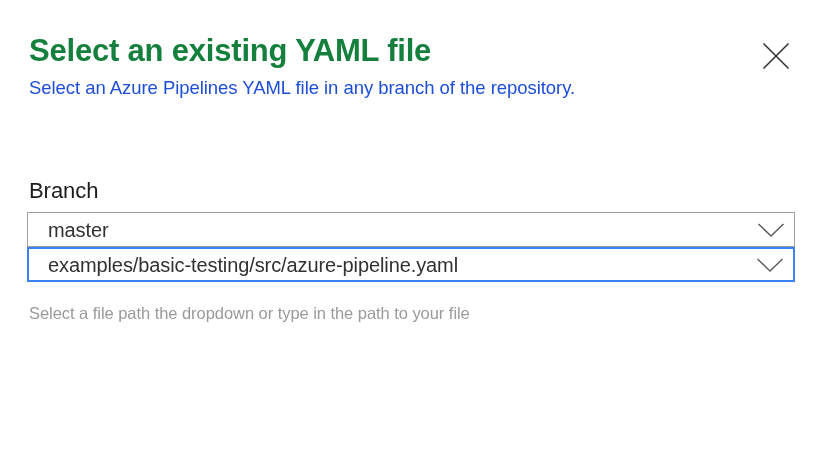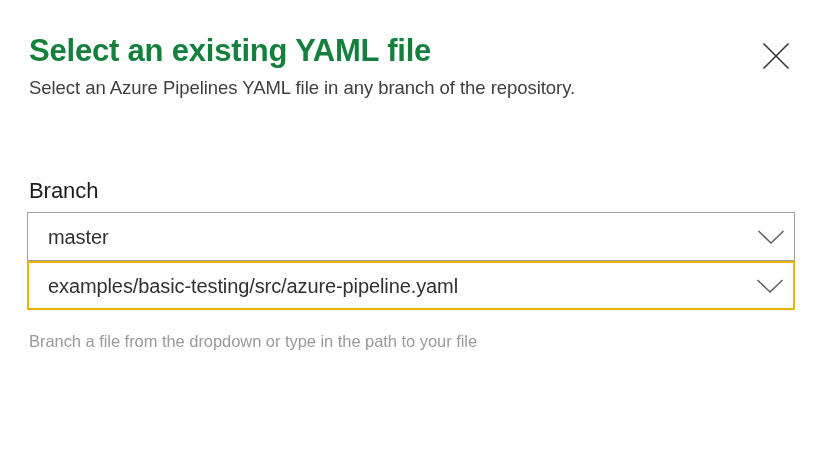--- a/index.html
+++ b/index.html
@@ -38,21 +38,21 @@
     color: #15803d;
     letter-spacing: -0.2px;
     margin: 0;
     padding: 0;
   }
 
   .panel-subtitle {
     font-size: 18.5px;
     font-weight: 400;
     line-height: 32px;
-    color: #404040;
+    color: #1d4ed8;
     margin: 0;
     padding: 0;
     width: 610px;
     letter-spacing: -0.05px;
   }
 
   .close-button {
     position: absolute;
     right: 24px;
     top: 36px;
@@ -88,30 +88,30 @@
   }
 
   .field-label.second {
     margin-top: 22px;
   }
 
   .combobox {
     position: relative;
     box-sizing: border-box;
     width: 768px;
-    height: 49px;
+    height: 35px;
     background: #ffffff;
     border: 1px solid #a19f9d;
     display: flex;
     align-items: center;
     cursor: text;
   }
 
   .combobox.focused {
-    border: 2px solid #eab308;
+    border: 2px solid #3b82f6;
   }
 
   .combobox-value {
     flex: 1 1 auto;
     padding-left: 20px;
     font-size: 20px;
     line-height: 26px;
     color: #323130;
     letter-spacing: -0.1px;
     white-space: nowrap;
@@ -184,17 +184,17 @@
       <div class="combobox-value">examples/basic-testing/src/azure-pipeline.yaml</div>
       <div class="combobox-caret">
         <span>
           <svg width="28" height="16" viewBox="0 0 28 16" aria-hidden="true">
             <polyline points="1.5,2 14,14 26.5,2" fill="none" stroke="#605e5c" stroke-width="1.5"></polyline>
           </svg>
         </span>
       </div>
     </div>
 
-    <div class="field-hint">Branch a file from the dropdown or type in the path to your file</div>
+    <div class="field-hint">Select a file path the dropdown or type in the path to your file</div>
 
   </div>
 
 </div>
 
 </body></html>

